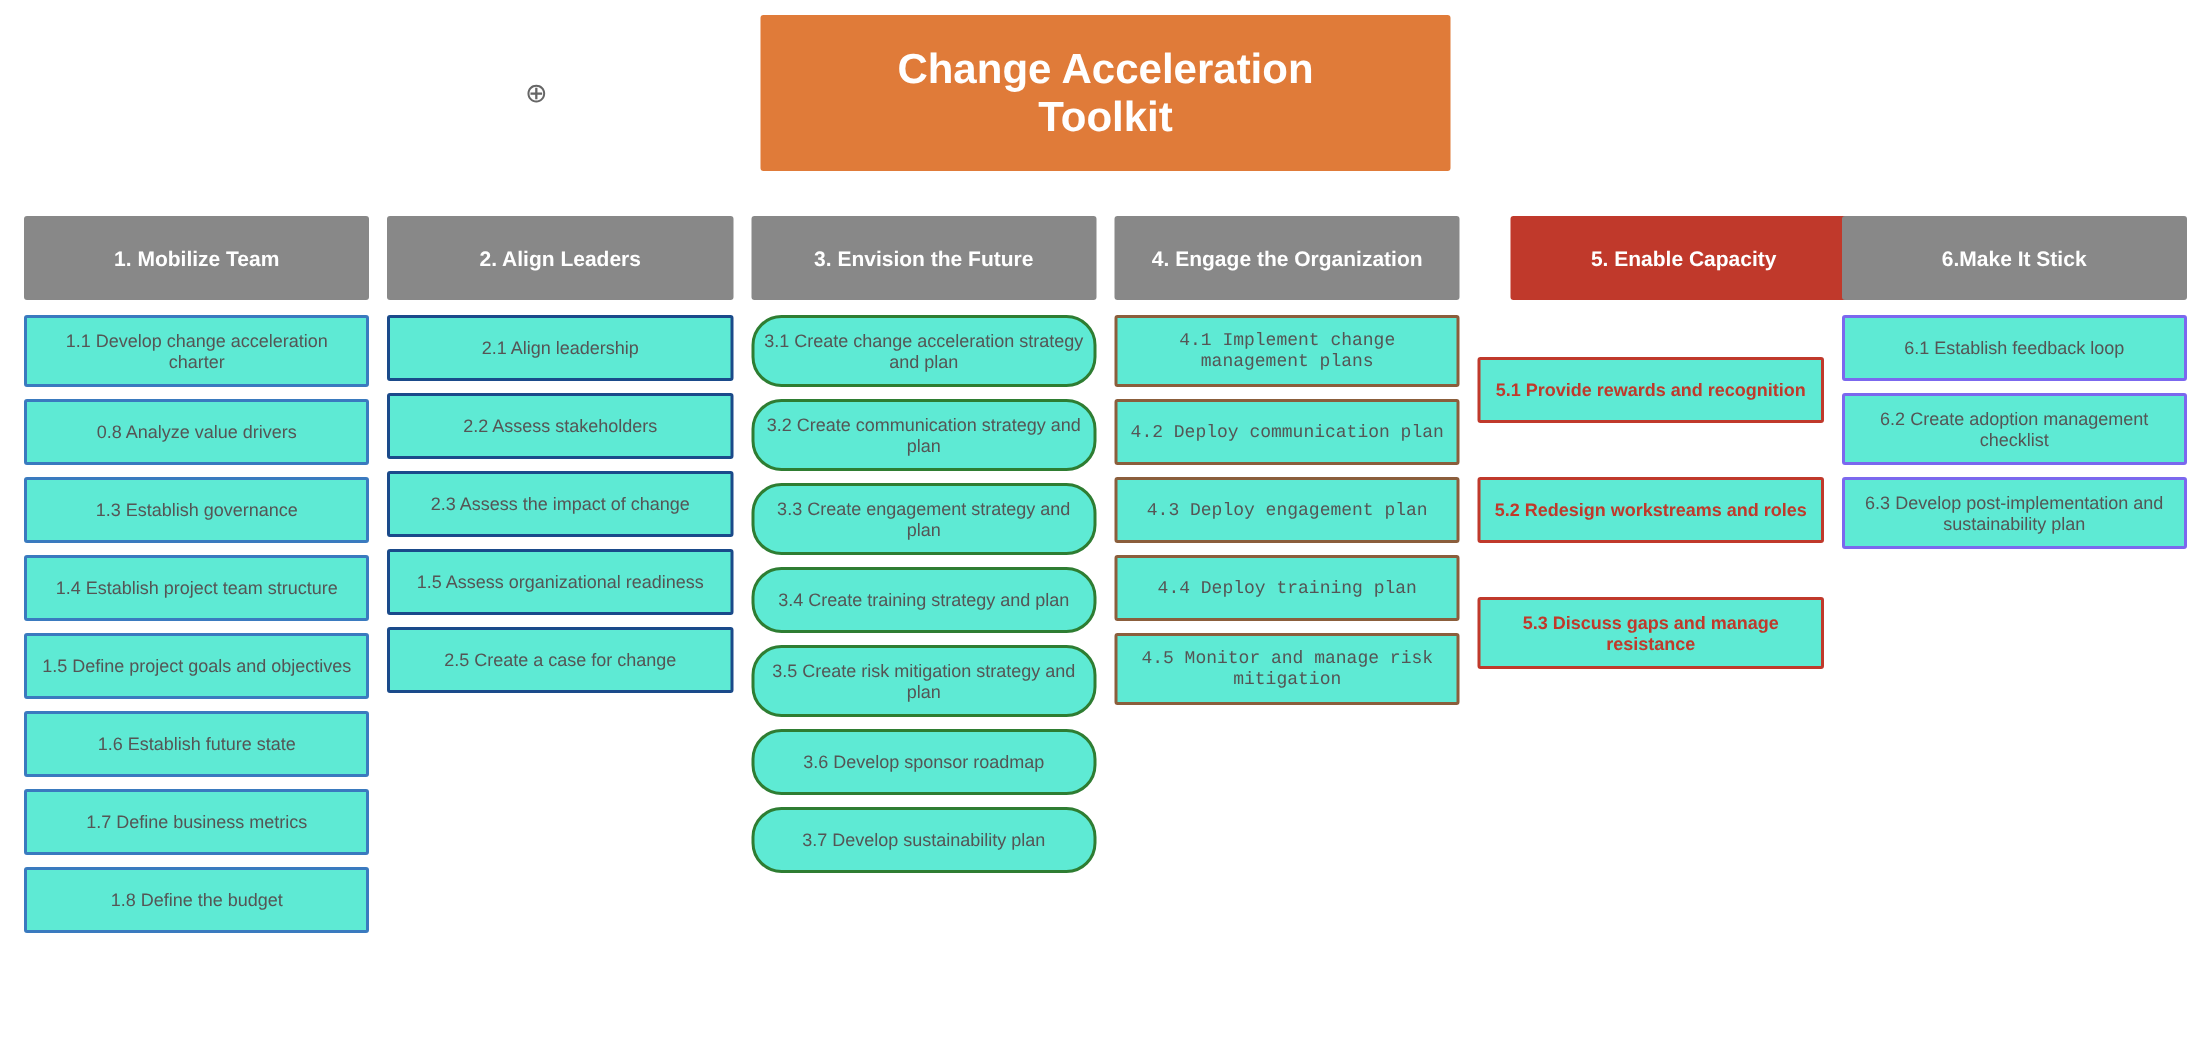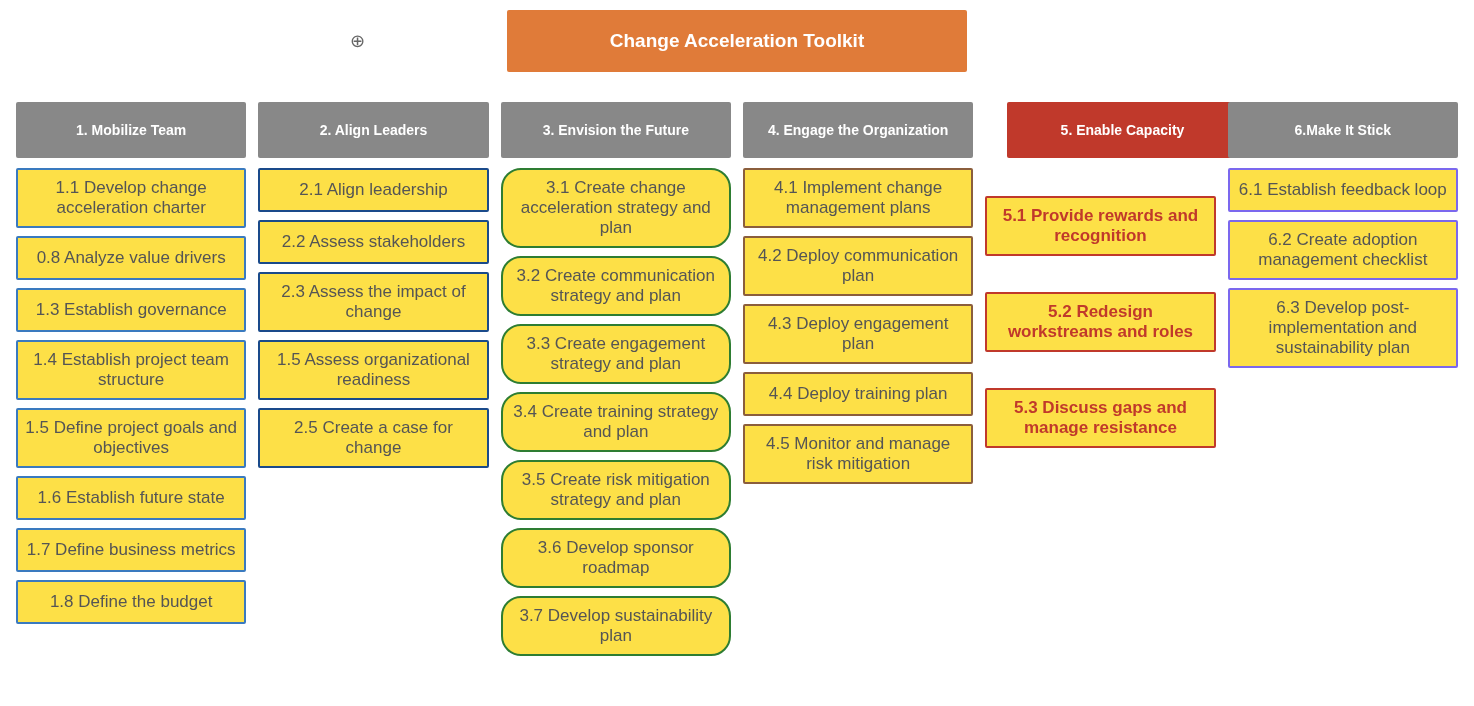--- a/index.html
+++ b/index.html
@@ -26,21 +26,21 @@
       left: 340px;
       top: 50%;
       transform: translateY(-50%);
       color: #666;
       font-size: 18px;
       cursor: col-resize;
     }
     .title-box {
       background: #E07B39;
       color: #fff;
-      font-size: 19px;
+      font-size: 28px;
       font-weight: bold;
       padding: 20px 60px;
       text-align: center;
       border-radius: 2px;
       width: 460px;
     }
     .columns-container {
       display: flex;
       gap: 0;
       width: 100%;
@@ -67,33 +67,33 @@
       justify-content: center;
     }
     .col-header.gray { background: #888; }
     .col-header.red { background: #c0392b; margin-left: 44px; }
     .card {
       width: 100%;
       border: 2px solid #999;
       border-radius: 2px;
       padding: 8px 6px;
       text-align: center;
-      font-size: 17px;
+      font-size: 12px;
       color: #555;
       margin-bottom: 8px;
-      background: #fde047;
+      background: #5eead4;
       min-height: 44px;
       display: flex;
       align-items: center;
       justify-content: center;
     }
     .card.blue-border { border-color: #3a7abf; border-width: 2px; }
     .card.dark-blue-border { border-color: #1a4a8a; border-width: 2.5px; }
     .card.green-border { border-color: #2e7d32; border-width: 2px; border-radius: 20px; }
-    .card.brown-border { border-color: #8B5E3C; border-width: 2px; }
+    .card.brown-border { border-color: #8B5E3C; border-width: 2px; font-family: Liberation Mono, monospace; }
     .card.red-border { border-color: #c0392b; border-width: 2.5px; font-weight: bold; color: #c0392b; margin-top: 28px; }
     .card.purple-border { border-color: #7b68ee; border-width: 2px; color: #555; }
   </style>
 </head>
 <body>
 
 <div class="page">
   <div class="header-area">
     <span class="resize-handle">⊕</span>
     <div class="title-box">Change Acceleration Toolkit</div>

